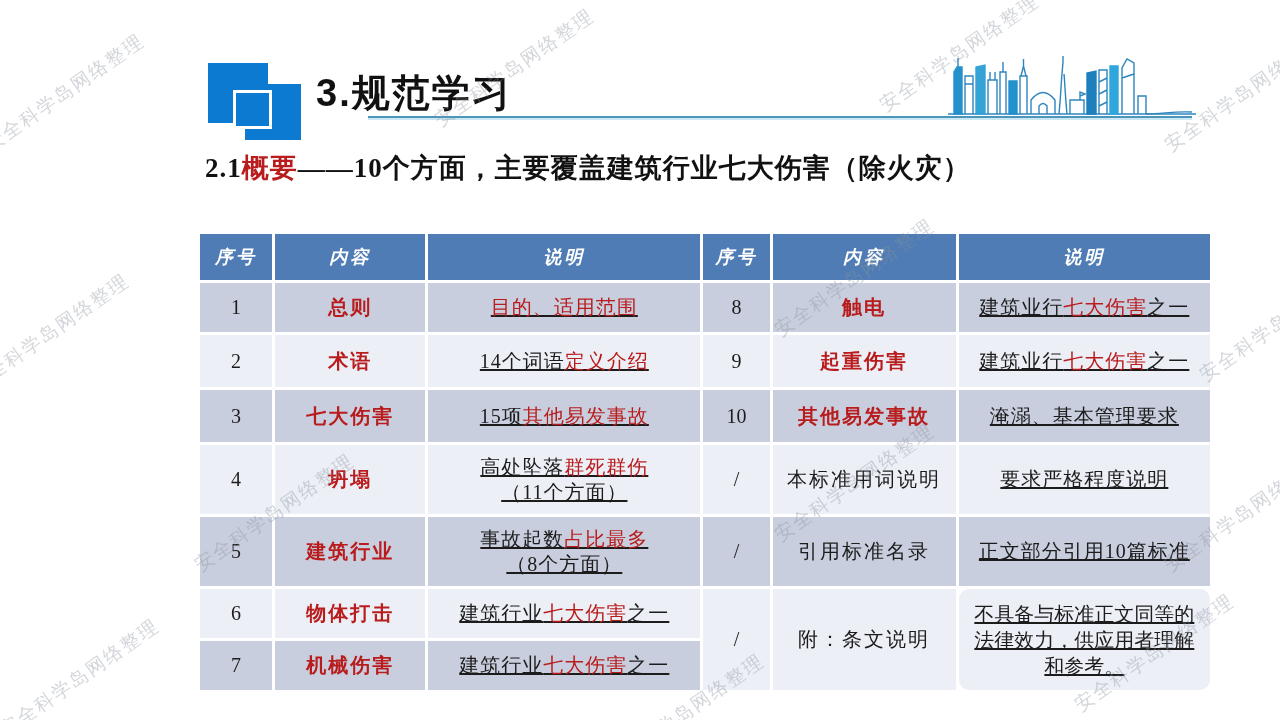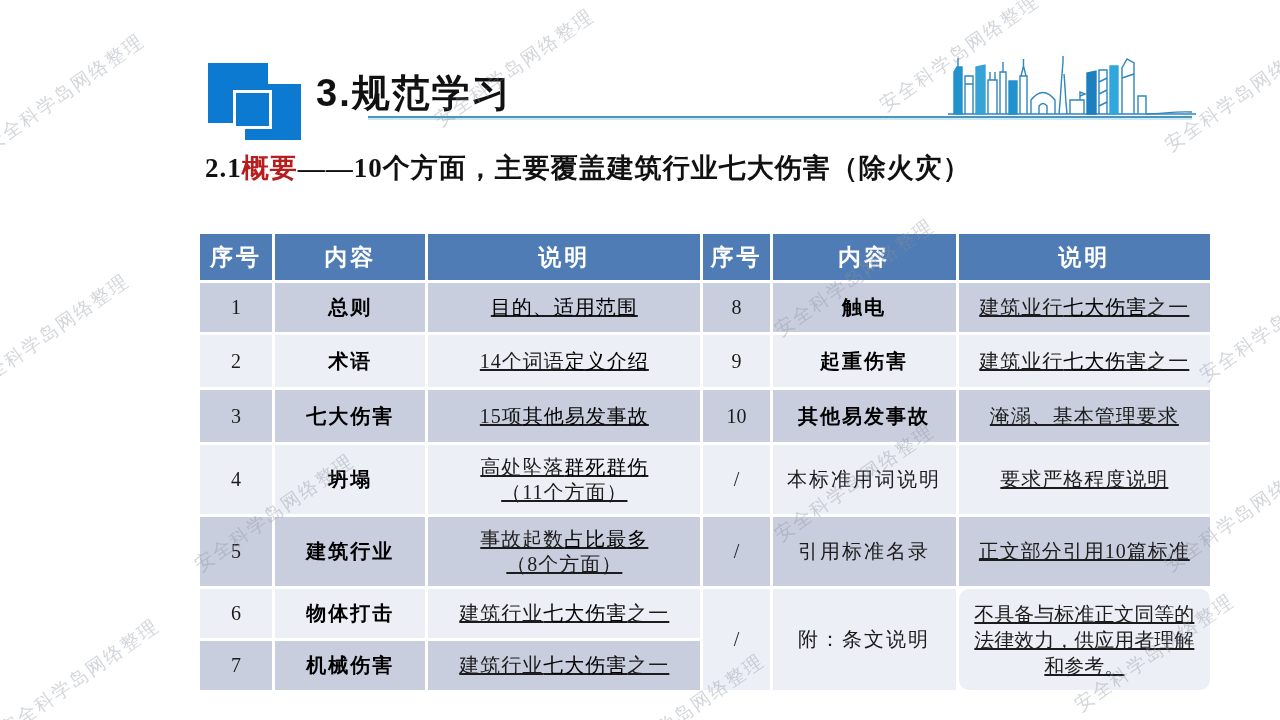--- a/index.html
+++ b/index.html
@@ -26,33 +26,33 @@
   .skyline{position:absolute;left:948px;top:54px;width:248px;height:64px;z-index:2;}
 
   
   .subtitle{position:absolute;left:205px;top:150px;font-size:27px;font-weight:bold;
             color:#111;letter-spacing:1px;z-index:3;}
   .subtitle .red{color:#b91c1c;}
 
   
   table.std{position:absolute;left:197px;top:231px;width:1016px;z-index:2;
             border-collapse:separate;border-spacing:3px;table-layout:fixed;}
-  table.std th{background:#4f7cb4;color:#ffffff;font-weight:bold;font-size:23px;
-               height:44px;letter-spacing:3px;text-align:center;vertical-align:middle;}
+  table.std th{background:#4f7cb4;color:#ffffff;font-weight:bold;font-size:18px;
+               height:44px;letter-spacing:3px;text-align:center;vertical-align:middle;font-style:italic;}
   table.std td{text-align:center;vertical-align:middle;font-size:20px;color:#1c1c1c;
                overflow:hidden;}
   tbody tr:nth-child(odd) td{background:#c8cede;}
   tbody tr:nth-child(even) td{background:#edeff6;}
   tr.rh1 td{height:47px;} tr.rh2 td{height:50px;} tr.rh3 td{height:67px;}
   td.num{font-size:22px;}
   td.content{letter-spacing:2px;}
   td.content .seg-red{font-weight:bold;}
   td.desc{letter-spacing:1px;line-height:1.25;text-decoration:underline;}
   td.desc-long{text-align:left;padding:0 12px;letter-spacing:0;line-height:1.3;border-radius:10px;}
-  .seg-red{color:#000000;}
+  .seg-red{color:#b91c1c;}
 </style>
 </head>
 <body>
 
 <div class="slide">
 
   <div class="wm" style="left:-30px;top:80px">安全科学岛网络整理</div>
   <div class="wm" style="left:420px;top:55px">安全科学岛网络整理</div>
   <div class="wm" style="left:865px;top:40px">安全科学岛网络整理</div>
   <div class="wm" style="left:1150px;top:80px">安全科学岛网络整理</div>

